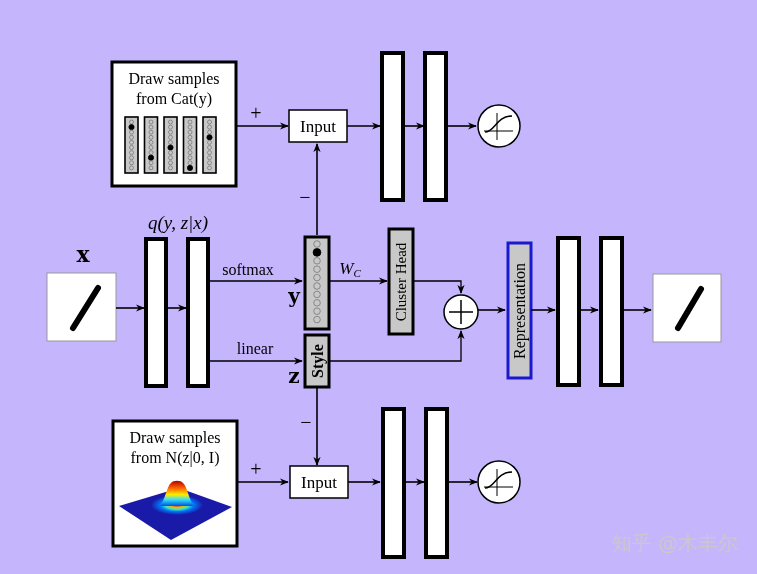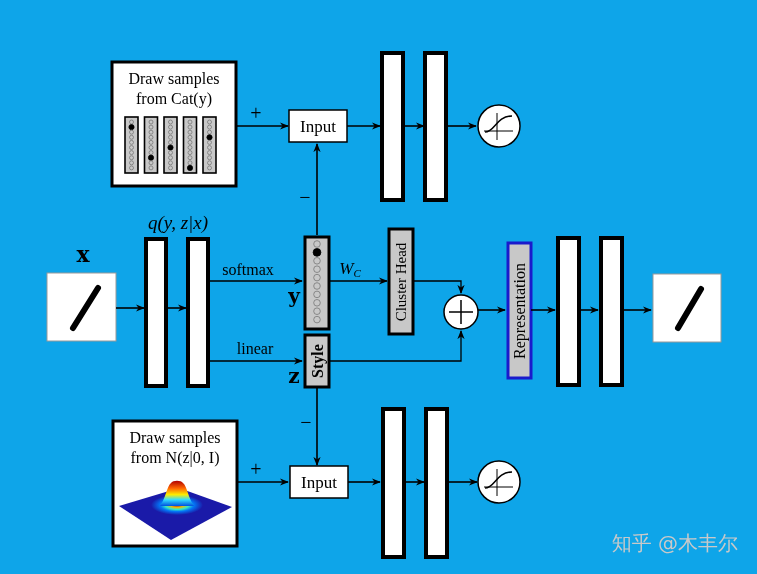--- a/index.html
+++ b/index.html
@@ -1,16 +1,16 @@
 <!DOCTYPE html>
 <html><head>
 <meta charset="utf-8">
 <style>
   html, body { margin:0; padding:0; background:#ffffff; }
-  #canvas { position:relative; width:757px; height:574px; overflow:hidden; background:#0ea5e9; }
+  #canvas { position:relative; width:757px; height:574px; overflow:hidden; background:#c4b5fd; }
   svg { position:absolute; left:0; top:0; }
   .serif { font-family: "DejaVu Serif", "Liberation Serif", serif; }
   .lserif { font-family: "Liberation Serif", "DejaVu Serif", serif; }
   .watermark { font-family: "DejaVu Sans", "Liberation Sans", sans-serif; fill:#c9c9c9; }
 </style>
 </head>
 <body>
 
 <div id="canvas">
 <svg width="757" height="574" viewBox="0 0 757 574" xmlns="http://www.w3.org/2000/svg">

